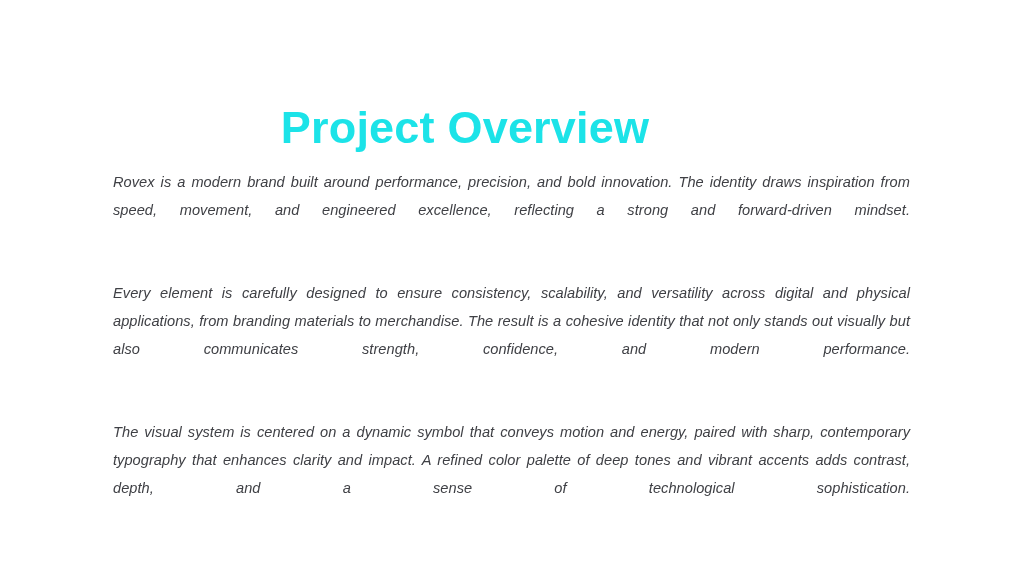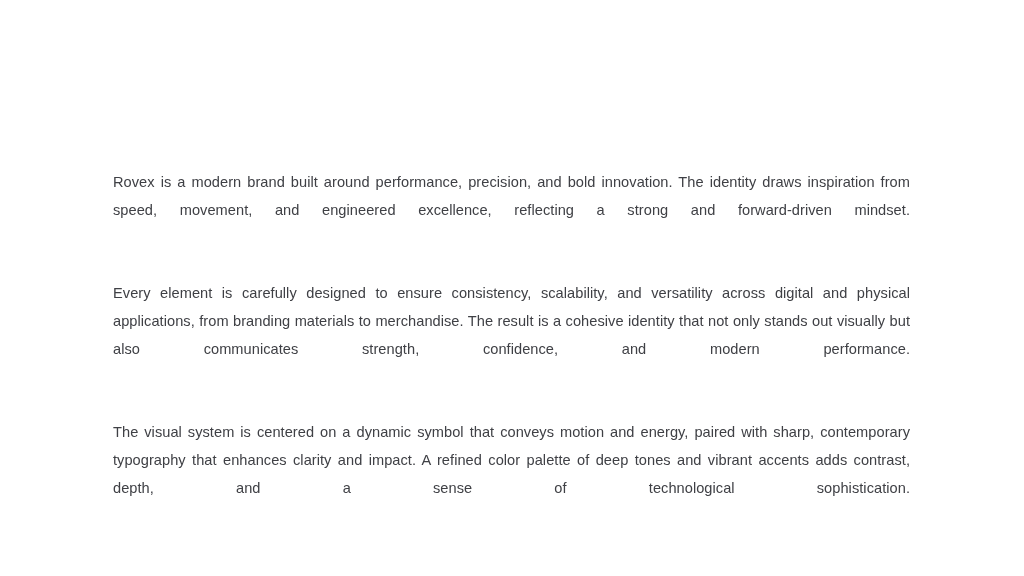--- a/index.html
+++ b/index.html
@@ -50,38 +50,40 @@
 
   .para {
     margin: 0 0 27px 0;
     color: #3f4045;
     font-family: "Liberation Sans", "DejaVu Sans", sans-serif;
     font-size: 14.6px;
     font-weight: 400;
     line-height: 28px;
     text-align: justify;
     letter-spacing: 0.05px;
+    font-style: italic;
   }
 
   .para:last-child {
     margin-bottom: 0;
   }
 
   
   .para::after {
     content: "";
     display: inline-block;
     width: 100%;
   }
 </style>
 </head>
 <body>
 
 <div class="slide">
 
+  <h1 class="slide-title">Project Overview</h1>
 
   <div class="body-block">
 
     <p class="para">Rovex is a modern brand built around performance, precision, and bold innovation. The identity draws inspiration from speed, movement, and engineered excellence, reflecting a strong and forward-driven mindset.</p>
 
     <p class="para">Every element is carefully designed to ensure consistency, scalability, and versatility across digital and physical applications, from branding materials to merchandise. The result is a cohesive identity that not only stands out visually but also communicates strength, confidence, and modern performance.</p>
 
     <p class="para">The visual system is centered on a dynamic symbol that conveys motion and energy, paired with sharp, contemporary typography that enhances clarity and impact. A refined color palette of deep tones and vibrant accents adds contrast, depth, and a sense of technological sophistication.</p>
 
   </div>

